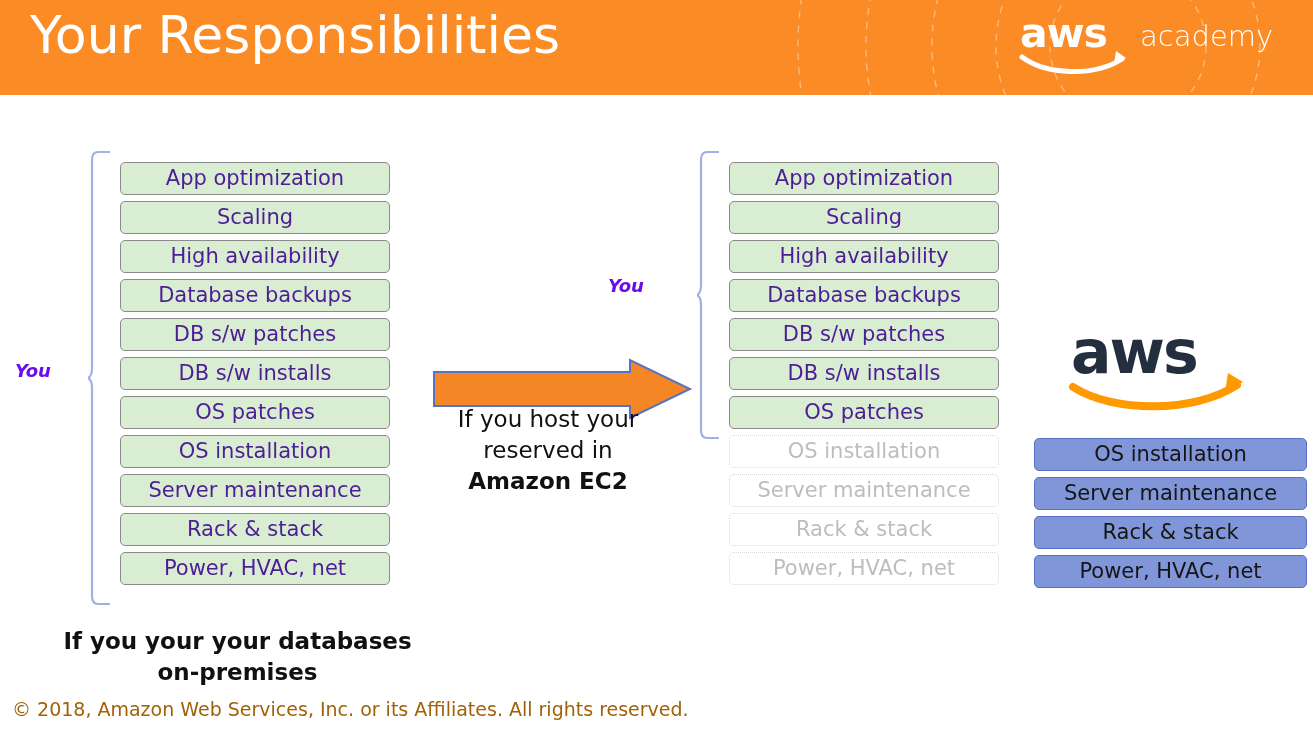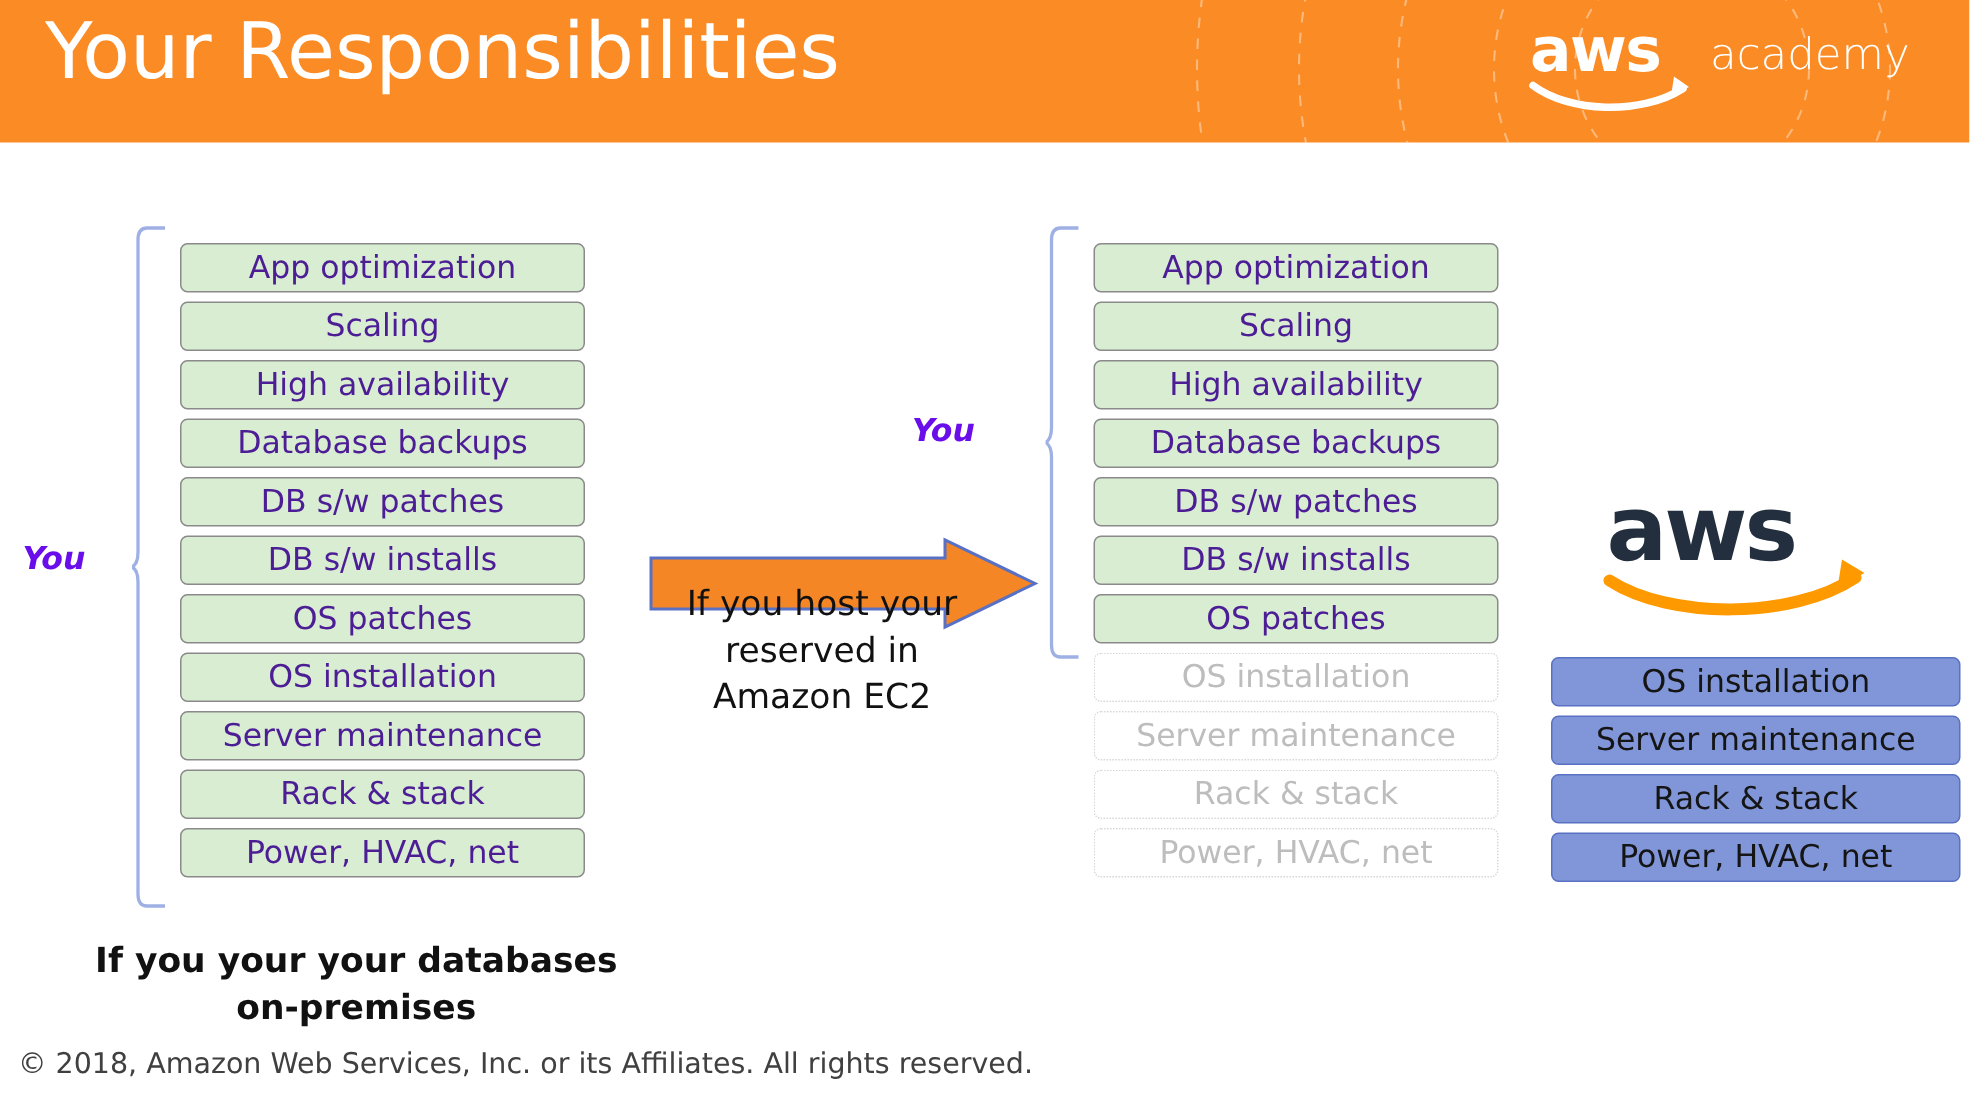--- a/index.html
+++ b/index.html
@@ -64,52 +64,52 @@
   #right-stack  { left:1034px; top:438px; width:273px; }
 
   
   .bracket { position:absolute; }
 
   
   .you-label {
     position:absolute;
     color:#6A0DEB;
     font-weight:bold; font-style:italic;
-    font-size:21px;
+    font-size:18px;
     font-family:"DejaVu Sans", sans-serif;
   }
   #you-left { left:15px; top:360px; }
   #you-mid  { left:608px; top:275px; }
 
   
   #arrow-wrap { position:absolute; left:432px; top:358px; width:262px; height:62px; }
 
   
   #mid-caption {
-    position:absolute; left:424px; top:388px; width:248px;
+    position:absolute; left:424px; top:404px; width:248px;
     text-align:center; font-size:23px; line-height:31px;
     color:#111; font-family:"DejaVu Sans", sans-serif;
   }
-  #mid-caption .bold { font-weight:normal; }
+  #mid-caption .bold { font-weight:bold; }
 
   
   #aws-logo-right { position:absolute; left:1065px; top:315px; width:190px; height:98px; }
 
   
   #left-caption {
     position:absolute; left:60px; top:626px; width:355px;
     text-align:center; font-size:23px; line-height:31px;
     font-weight:bold; color:#111;
     font-family:"DejaVu Sans", sans-serif;
   }
 
   
   #footer {
     position:absolute; left:12px; top:698px;
-    font-size:19px; color:#404040;
+    font-size:19px; color:#a16207;
     font-family:"DejaVu Sans", sans-serif;
     white-space:nowrap;
   }
 </style>
 </head>
 <body>
 
 <div id="header">
 
   <svg id="header-arcs" viewBox="0 0 1313 95" preserveAspectRatio="none" aria-hidden="true">

